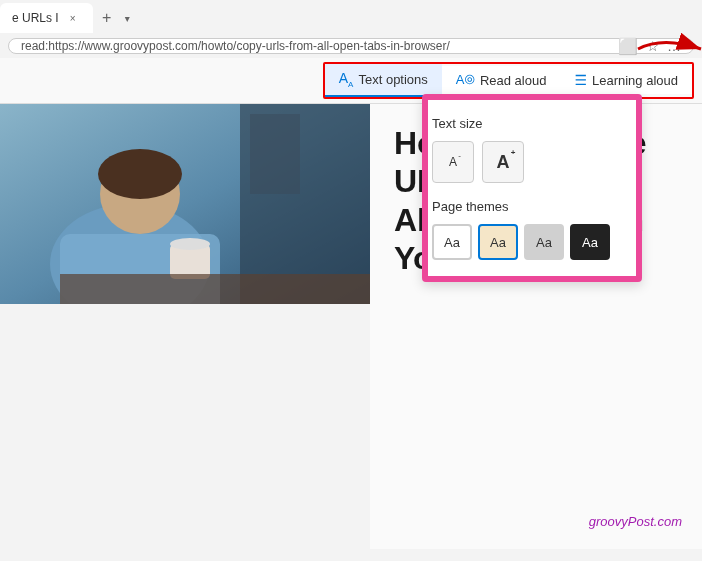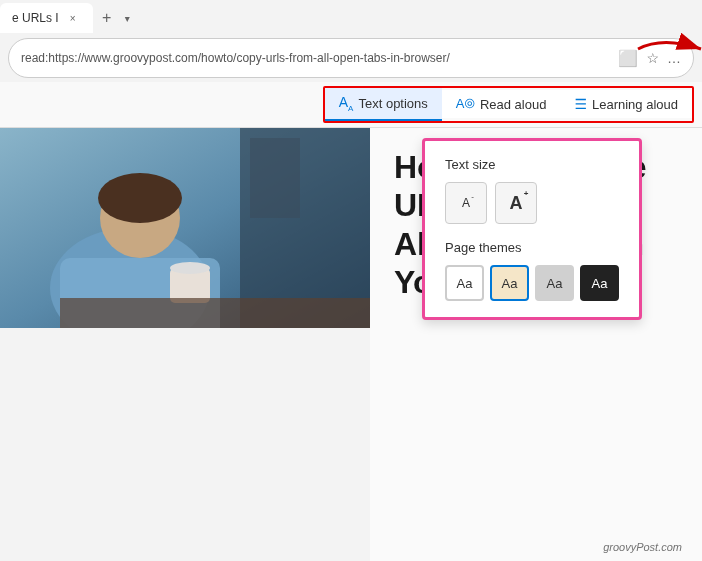--- a/index.html
+++ b/index.html
@@ -9,43 +9,43 @@
     .browser-chrome { background: #f3f3f3; width: 100%; }
 
     
     .tab-bar { display: flex; align-items: center; background: #f3f3f3; height: 36px; padding: 0 0; }
     .tab { display: flex; align-items: center; background: #fff; border-radius: 6px 6px 0 0; height: 30px; padding: 0 12px; font-size: 12px; color: #333; gap: 6px; max-width: 200px; }
     .tab-close { display: flex; align-items: center; justify-content: center; width: 16px; height: 16px; border-radius: 50%; font-size: 10px; color: #666; cursor: pointer; }
     .new-tab-btn { display: flex; align-items: center; justify-content: center; width: 28px; height: 28px; color: #666; font-size: 16px; cursor: pointer; }
     .tab-arrow { font-size: 10px; color: #666; cursor: pointer; padding: 4px; }
 
     
-    .address-bar { display: flex; align-items: center; background: #fff; border: 1px solid #ccc; border-radius: 20px; height: 40px; margin: 2px 8px 4px 8px; padding: 0 12px; font-size: 12px; color: #333; position: relative; }
+    .address-bar { display: flex; align-items: center; background: #fff; border: 1px solid #ccc; border-radius: 20px; height: 16px; margin: 2px 8px 4px 8px; padding: 0 12px; font-size: 12px; color: #333; position: relative; }
     .address-text { flex: 1; overflow: hidden; text-overflow: ellipsis; white-space: nowrap; color: #555; font-size: 12px; }
     .address-icons { display: flex; align-items: center; gap: 8px; }
     .addr-icon { color: #666; font-size: 14px; cursor: pointer; }
 
     
     .reader-toolbar-container { position: relative; display: flex; justify-content: flex-end; padding: 4px 8px; background: #f9f9f9; border-bottom: 1px solid #ddd; }
     .reader-toolbar { display: flex; align-items: center; gap: 0; border: 2px solid #e00; border-radius: 2px; }
     .toolbar-btn { display: flex; align-items: center; gap: 5px; padding: 6px 14px; font-size: 13px; color: #333; cursor: pointer; background: #fff; border: none; white-space: nowrap; }
     .toolbar-btn.active { background: #e6f0ff; border-bottom: 2px solid #0078d7; }
     .toolbar-icon { font-size: 14px; color: #0078d7; }
 
     
     .main-content { display: flex; width: 100%; height: calc(561px - 36px - 40px - 40px); position: relative; overflow: hidden; }
 
     
     .article-image { width: 370px; height: 200px; background: linear-gradient(135deg, #8ab4c9 0%, #6a9ab0 30%, #4a7a90 60%, #3a6a80 100%); position: relative; overflow: hidden; flex-shrink: 0; }
     .person-silhouette { position: absolute; bottom: 0; left: 0; right: 0; top: 0; background: linear-gradient(160deg, #7aa8c0 0%, #5a8aaa 20%, #3a6a8a 50%, #2a5070 80%); }
     .article-title { font-size: 32px; font-weight: 700; color: #1a1a1a; line-height: 1.2; max-width: 340px; }
-    .groovy-watermark { position: absolute; bottom: 20px; right: 20px; font-size: 11px; color: #737373; font-style: italic; }
+    .groovy-watermark { position: absolute; bottom: 20px; right: 20px; font-size: 13px; color: #a21caf; font-style: italic; }
 
     
-    .dropdown-panel { position: absolute; top: 56px; right: 60px; background: #fff; border: 3px solid #ec4899; box-shadow: 0 4px 12px rgba(0,0,0,0.15); border-radius: 4px; padding: 16px 20px; width: 220px; z-index: 20; }
+    .dropdown-panel { position: absolute; top: 36px; right: 60px; background: #fff; border: 6px solid #ec4899; box-shadow: 0 4px 12px rgba(0,0,0,0.15); border-radius: 4px; padding: 16px 4px; width: 220px; z-index: 20; }
     .panel-section-title { font-size: 13px; color: #333; margin-bottom: 10px; font-weight: 400; }
     .text-size-row { display: flex; gap: 8px; margin-bottom: 16px; }
     .text-size-btn { width: 42px; height: 42px; border: 1px solid #ccc; background: #f5f5f5; border-radius: 4px; display: flex; align-items: center; justify-content: center; cursor: pointer; font-size: 14px; color: #333; }
     .text-size-btn span { font-size: 12px; }
     .page-themes-row { display: flex; gap: 6px; }
     .theme-btn { width: 40px; height: 36px; border-radius: 4px; display: flex; align-items: center; justify-content: center; font-size: 13px; cursor: pointer; border: 2px solid transparent; }
     .theme-white { background: #fff; border-color: #ccc; color: #333; }
     .theme-beige { background: #f5e6c8; border-color: #0078d7; color: #333; }
     .theme-gray { background: #d0d0d0; border-color: #d0d0d0; color: #333; }
     .theme-dark { background: #222; border-color: #222; color: #fff; }

